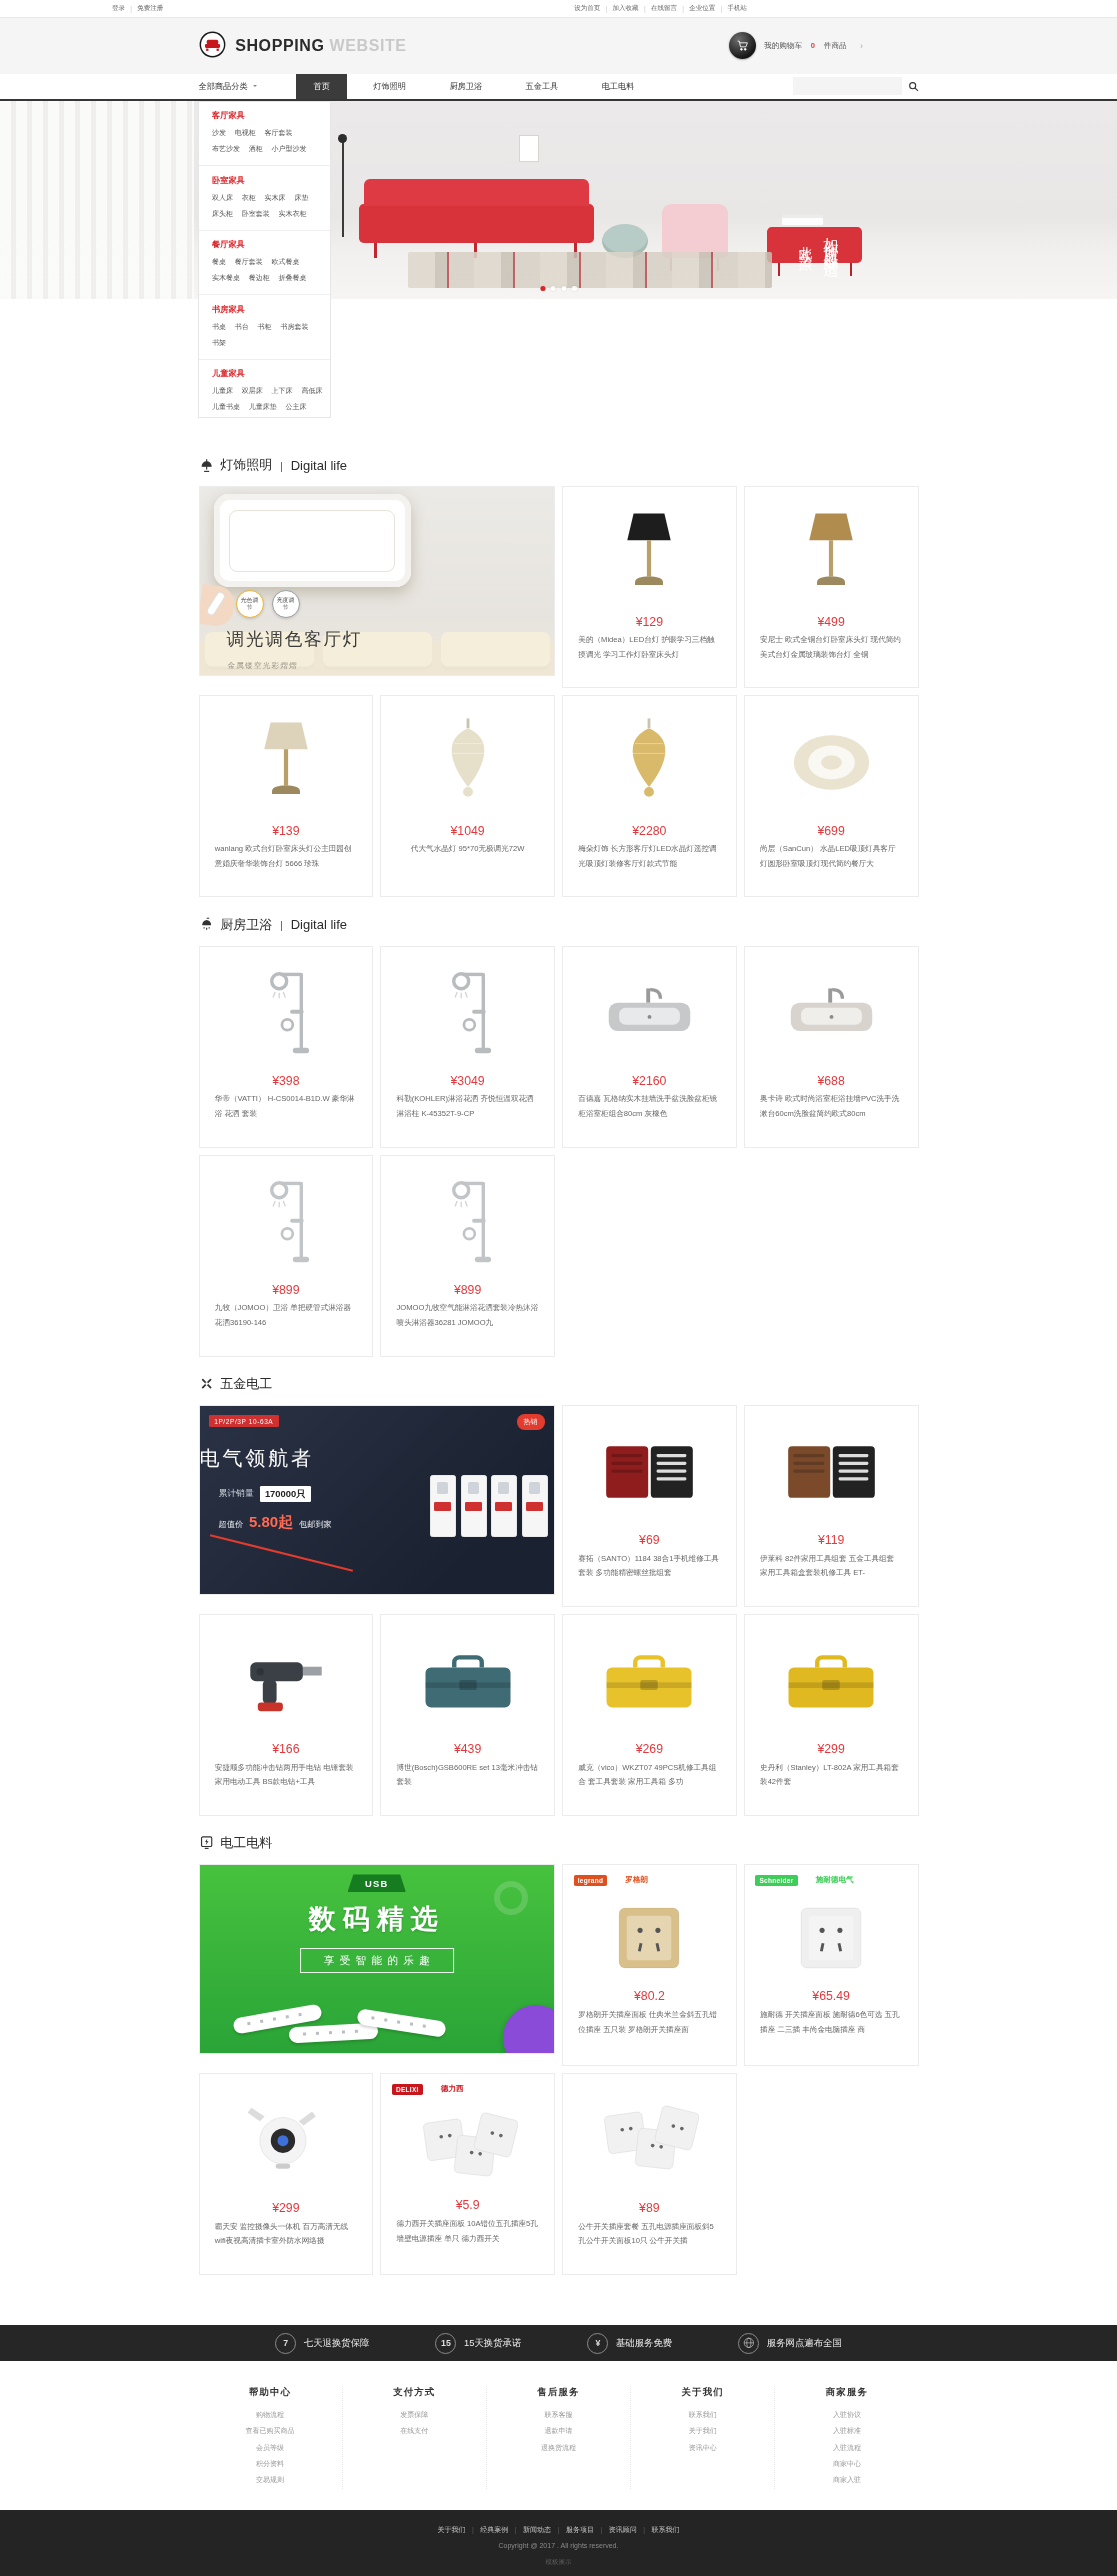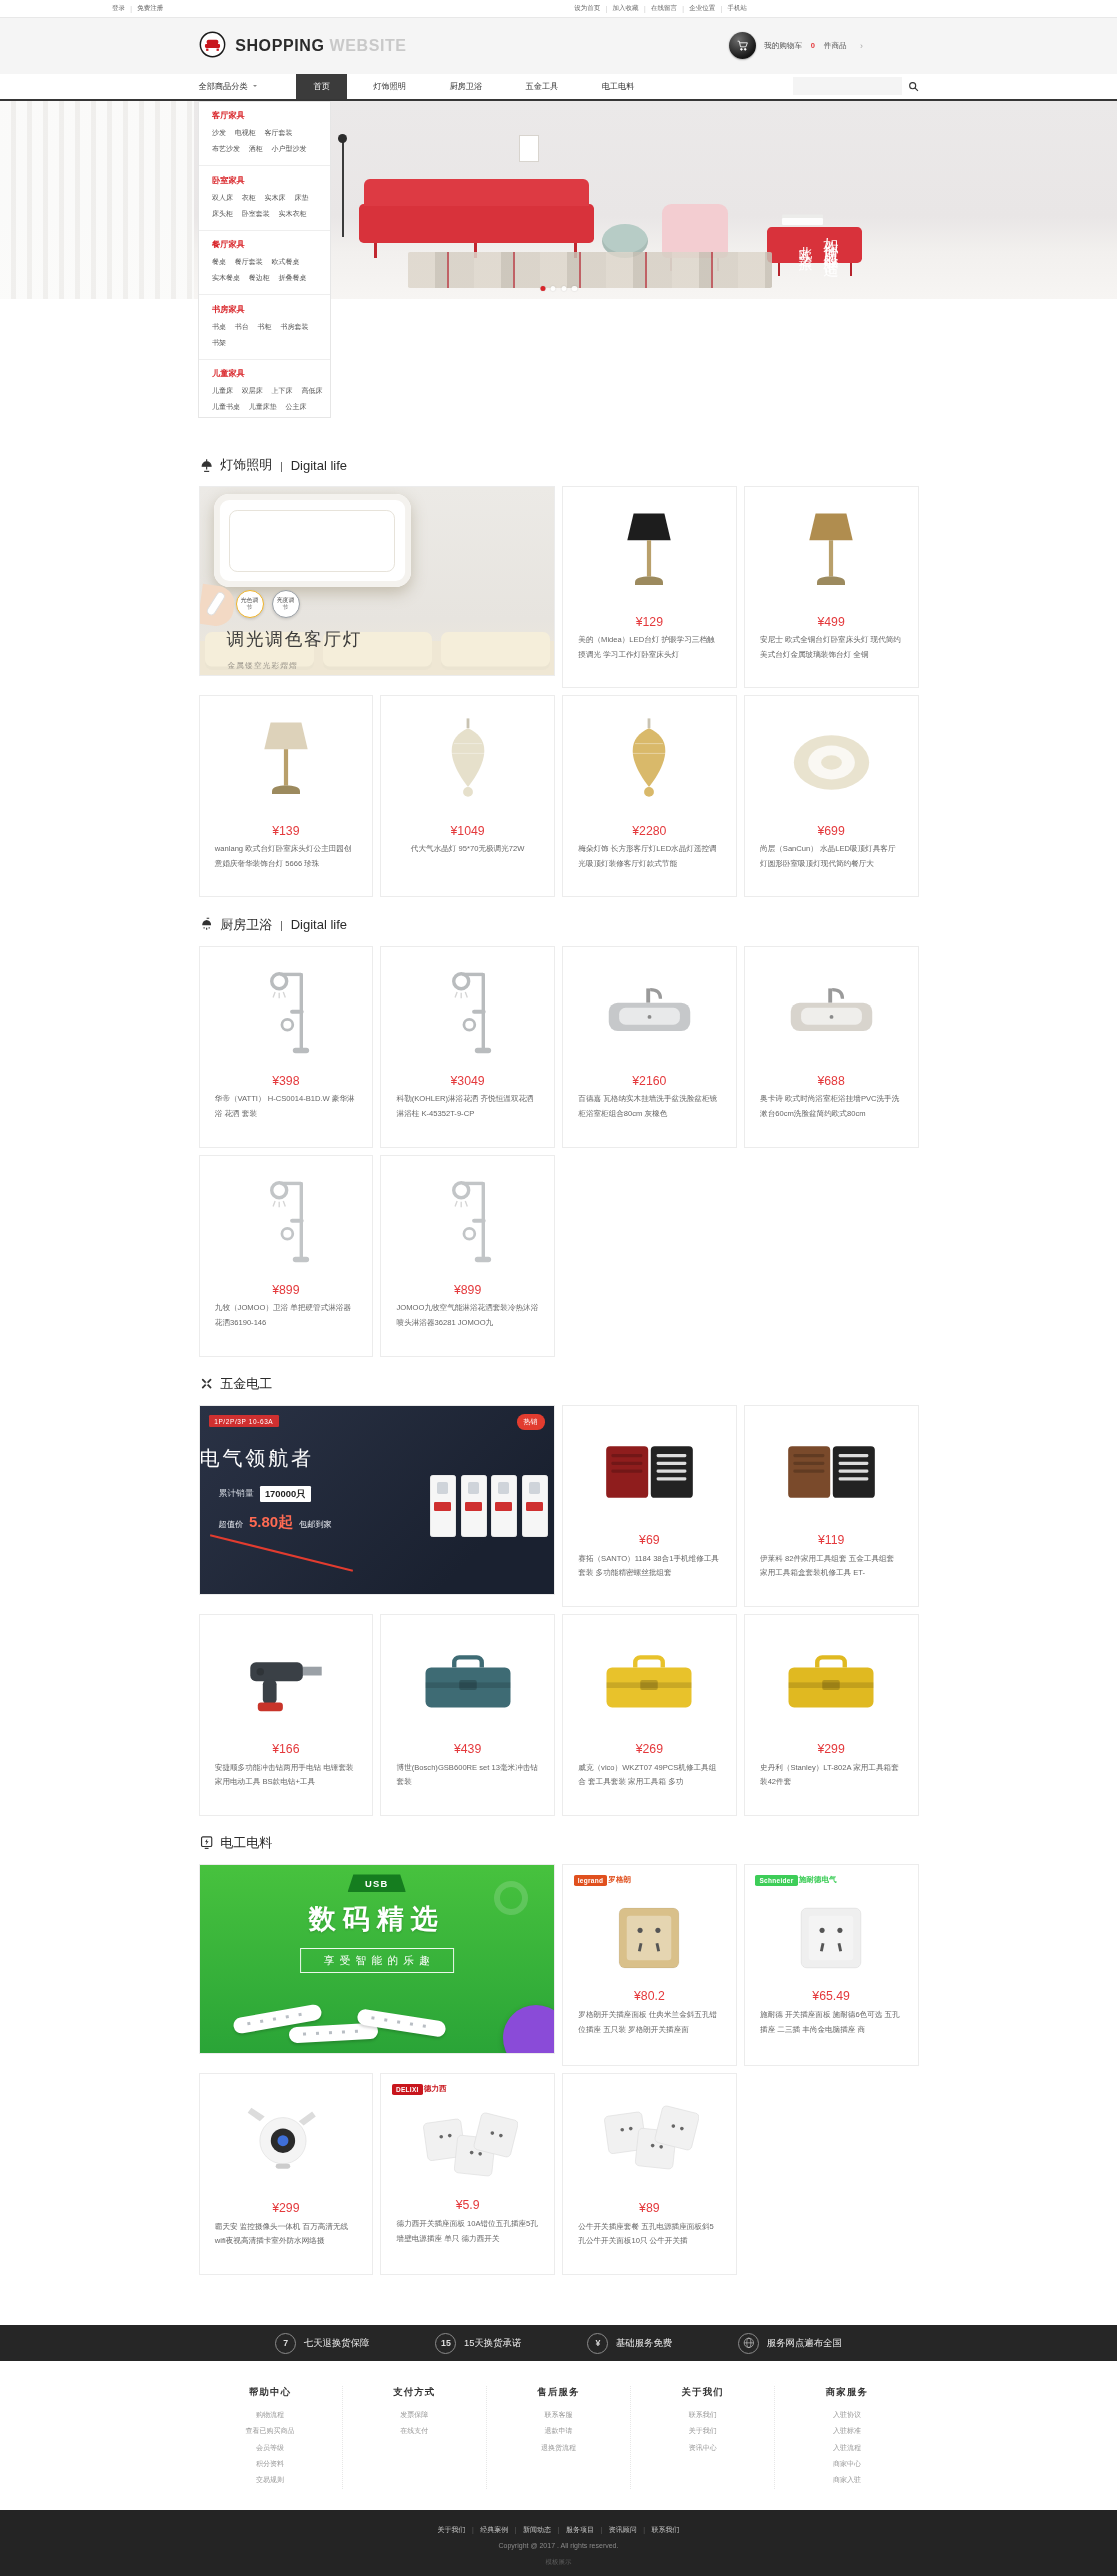--- a/index.html
+++ b/index.html
@@ -65,21 +65,21 @@
 .sec{width:720px;margin:0 auto 15.3px}
 .sec-head{display:flex;align-items:center;gap:6.5px;height:23.5px;margin-bottom:9.4px}
 .sh-icon{display:flex;align-items:center}
 .sh-title,.sh-sub{font-size:13px;color:#2b2b2b}
 .sh-pipe{font-size:11.7px;color:#666;margin:0 1.2px}
 .grid{display:grid;grid-template-columns:repeat(4,1fr);gap:7px}
 .card{background:#fff;border:0.6px solid #ececec;height:202px;padding-top:9.4px;display:flex;flex-direction:column;align-items:center;overflow:hidden}
 .p-img{height:113px;display:flex;align-items:center;justify-content:center}
 .card.has-brand{padding-top:4.7px}
 .card.has-brand .p-img{height:94px}
-.brand-row{align-self:stretch;display:flex;align-items:center;gap:1px;padding:0 10.6px;height:21px}
+.brand-row{align-self:stretch;display:flex;align-items:center;gap:18px;padding:0 10.6px;height:21px}
 .brand-chip{color:#fff;font-weight:700;font-size:6.5px;padding:1.8px 4.1px;border-radius:1.8px;letter-spacing:0.3px}
 .brand-cn{font-size:7.6px;font-weight:700}
 .p-price{color:#e4393c;font-size:12.3px;margin:4.7px 0 4.7px;text-align:center}
 .p-title{font-size:7.6px;color:#666;line-height:1.9;padding:0 15.3px;display:-webkit-box;-webkit-line-clamp:2;-webkit-box-orient:vertical;overflow:hidden;max-height:29px}
 .banner{grid-column:span 2;position:relative;overflow:hidden;border:0.6px solid #ececec;height:190px}
 
 .b-light{background:linear-gradient(180deg,#eceae6 0%,#e7e4df 70%,#efe9db 100%)}
 .bl-lamp{position:absolute;left:14px;top:7px;width:197px;height:93px;background:#fff;border-radius:15.3px;box-shadow:0 5.9px 15.3px rgba(150,140,110,.45),inset 0 0 0 5.9px #f4f2ee}
 .bl-lamp .bl-inner{position:absolute;inset:15.3px;border:1.2px solid #e7e3da;border-radius:8.2px}
 .bl-hand{position:absolute;left:0;top:99px;width:34px;height:40px;background:#f3d9c4;border-radius:0 17.6px 17.6px 0;transform:rotate(8deg)}

